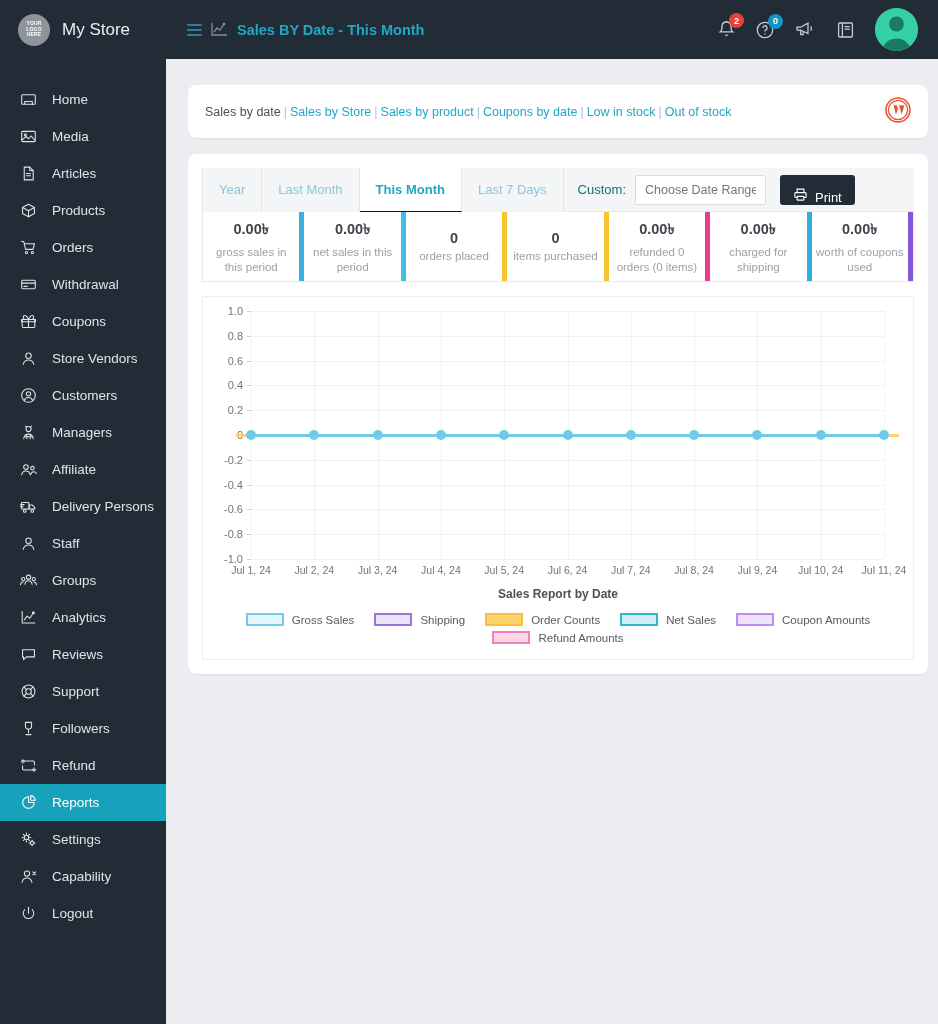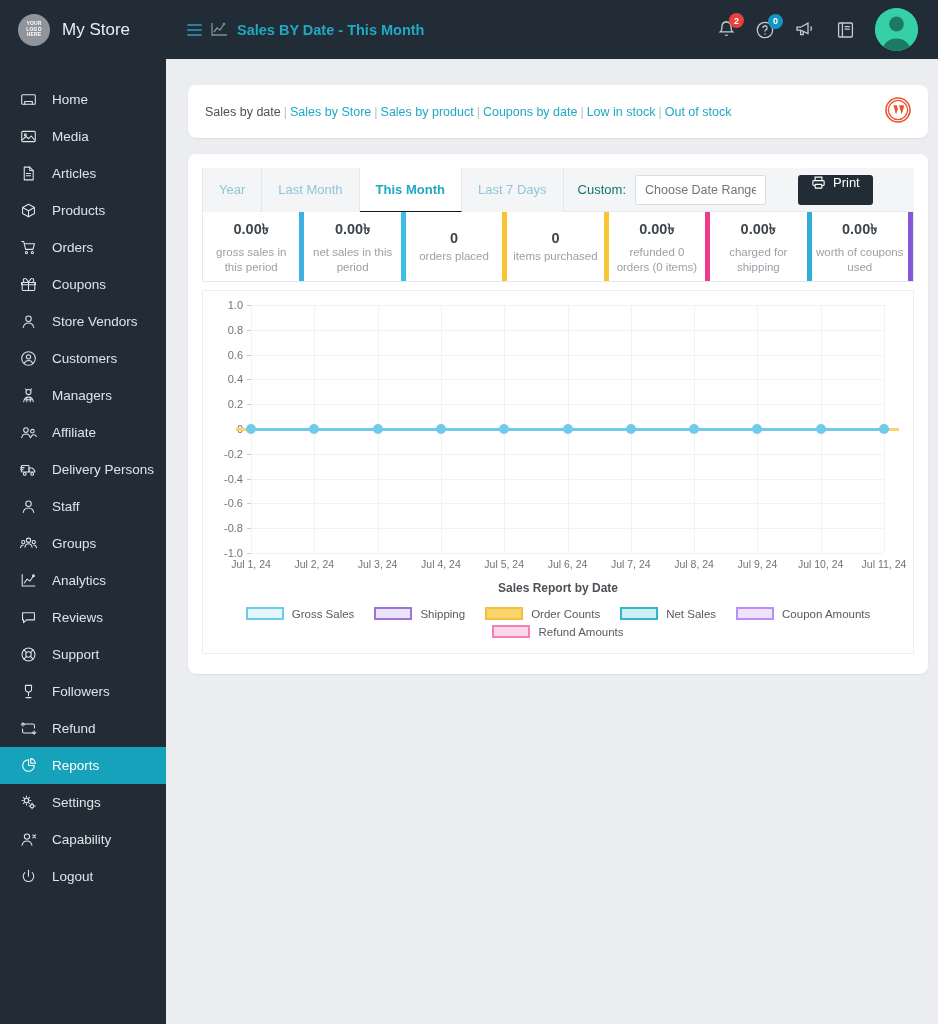--- a/index.html
+++ b/index.html
@@ -102,30 +102,30 @@
   }
   .tab:first-child { border-left: 1px solid #e2e7eb; }
   .tab.active { background: #ffffff; color: #20a8c4; font-weight: bold; border-bottom: 1px solid #0f172a; margin-bottom: -1px; }
   #custom-label { font-size: 13px; color: #0f766e; margin: 0 9px 0 14px; }
   #date-range-input {
     width: 131px; height: 30px; border: 1px solid #d9dee3; border-radius: 2px;
     background: #fff; font-size: 12.5px; color: #8a9097; padding: 0 9px;
     font-family: "Liberation Sans", sans-serif;
   }
   #print-btn {
-    margin-left: 32px; height: 30px; background: #222c36; color: #fff;
-    border: none; border-radius: 3px; display: flex; align-items: flex-start;
+    margin-left: 14px; height: 30px; background: #222c36; color: #fff;
+    border: none; border-radius: 3px; display: flex; align-items: flex-end;
     gap: 7px; padding: 0 13px; font-size: 13px; cursor: pointer;
     font-family: "Liberation Sans", sans-serif;
   }
 
   
   #stats-row {
     display: flex; border: 1px solid #e6eaee; border-top: none;
-    background: #fff; height: 70px; margin-bottom: 8px;
+    background: #fff; height: 70px; margin-bottom: 14px;
   }
   .stat {
     flex: 1 1 0; display: flex; flex-direction: column; align-items: center;
     justify-content: center; padding: 7px 4px; border-right: 5px solid transparent;
     text-align: center;
   }
   .stat:last-child { border-right: none; }
   .stat-val { font-size: 14.5px; color: #3d444b; font-weight: bold; margin-bottom: 3px; }
   .stat-lbl { font-size: 11.5px; color: #9aa1a8; line-height: 15px; }
 
@@ -264,20 +264,30 @@
       </div>
       <div class="nav-item">
         <span class="nav-ico">
           <svg viewBox="0 0 20 20" fill="none" stroke="#dfe4e8" stroke-width="1.25" stroke-linecap="round" stroke-linejoin="round">
             <path d="M2 3h2.4l2.2 9.2h8.6L17 5.6H5.2"></path>
             <circle cx="7.6" cy="16" r="1.3"></circle>
             <circle cx="14.6" cy="16" r="1.3"></circle>
           </svg>
         </span>
         <span>Orders</span>
+      </div>
+      <div class="nav-item">
+        <span class="nav-ico">
+          <svg viewBox="0 0 20 20" fill="none" stroke="#dfe4e8" stroke-width="1.25" stroke-linecap="round" stroke-linejoin="round">
+            <rect x="2" y="5" width="16" height="10" rx="1.4"></rect>
+            <path d="M2 8.4h16"></path>
+            <path d="M4.6 12.2h4"></path>
+          </svg>
+        </span>
+        <span>Withdrawal</span>
       </div>
       <div class="nav-item">
         <span class="nav-ico">
           <svg viewBox="0 0 20 20" fill="none" stroke="#dfe4e8" stroke-width="1.25" stroke-linecap="round" stroke-linejoin="round">
             <rect x="2.6" y="7.6" width="14.8" height="9.4" rx="1"></rect>
             <path d="M1.8 7.6h16.4v2.6H1.8z"></path>
             <path d="M10 7.6v9.4"></path>
             <path d="M10 7.6C8.6 5 7.4 3 6.1 3a2 2 0 0 0 0 4.6M10 7.6C11.4 5 12.6 3 13.9 3a2 2 0 0 1 0 4.6"></path>
           </svg>
         </span>

